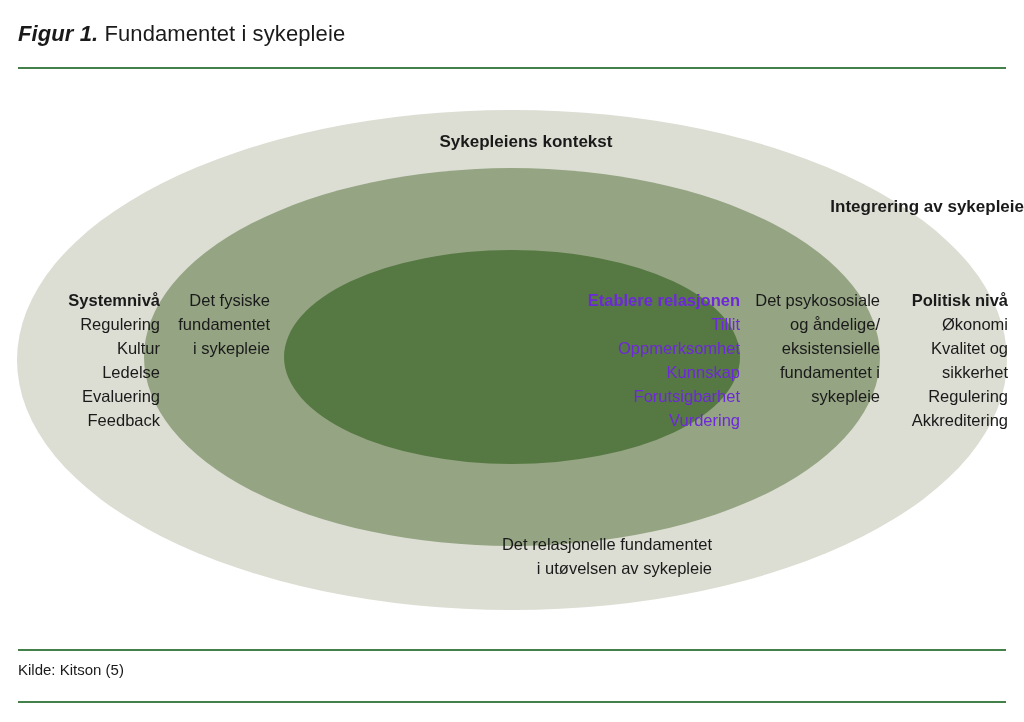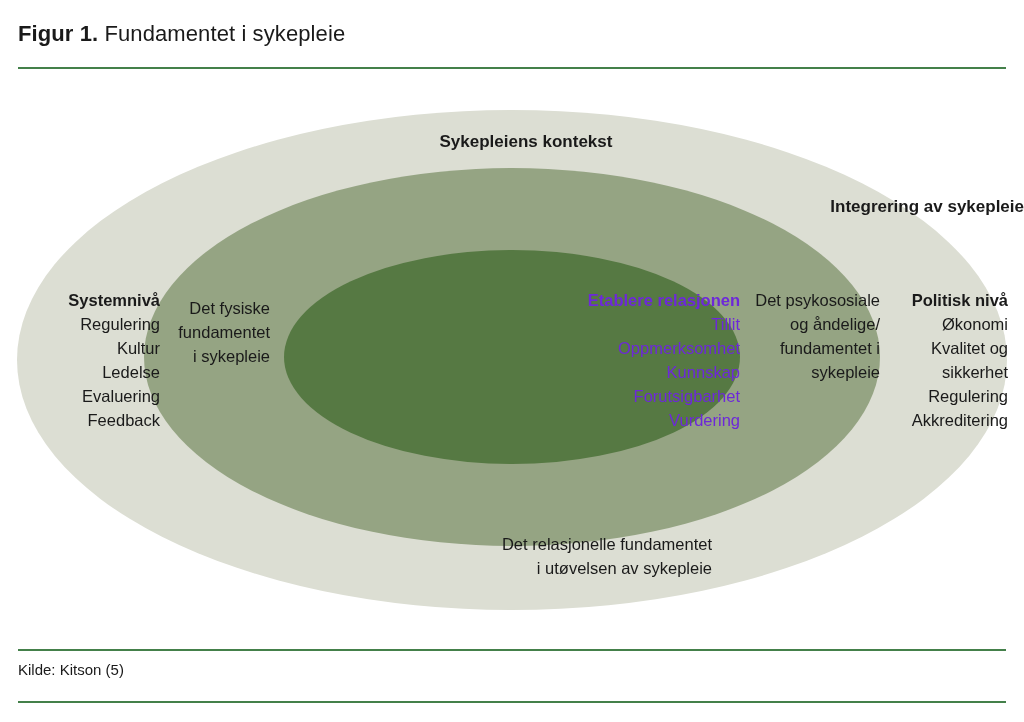--- a/index.html
+++ b/index.html
@@ -1,21 +1,21 @@
 <!DOCTYPE html>
 <html style="--outer: #dcded3; --middle: #95a483; --inner: #567943; --rule: #44804a;"><head>
 <meta charset="utf-8">
 <style>
   * { margin:0; padding:0; box-sizing:border-box; }
   html,body { background:#ffffff; }
   body { font-family:"Liberation Sans", sans-serif; color:#1a1a1a; }
   .page { position:relative; width:1024px; height:722px; background:#ffffff; overflow:hidden; }
 
   .fig-title { position:absolute; left:18px; top:21px; font-size:22px; letter-spacing:0.1px; }
-  .fig-title .bold { font-weight:bold; }
+  .fig-title .bold { font-weight:bold;font-style:italic; }
 
   .rule { position:absolute; left:18px; width:988px; background:var(--rule,#44804a); }
   .rule-top    { top:67px;  height:2px; }
   .rule-mid    { top:649px; height:1.5px; }
   .rule-bottom { top:701px; height:2px; }
 
   .ellipse { position:absolute; border-radius:50%; }
   .ellipse-outer  { left:17px;  top:110px; width:990px; height:500px; background:var(--outer,#dcded3); }
   .ellipse-middle { left:144px; top:168px; width:736px; height:378px; background:var(--middle,#95a483); }
   .ellipse-inner  { left:284px; top:250px; width:456px; height:214px; background:var(--inner,#567943); }
@@ -23,21 +23,21 @@
   .ring-label { position:absolute; left:0; width:1024px; text-align:center;
                 font-weight:bold; font-size:17px;padding-left:28px; }
   .outer-label  { top:132px; }
   .middle-label { top:197px;text-align:right; }
 
   .block { position:absolute; font-size:16.5px; line-height:24px; text-align:right; }
   .block .b { font-weight:bold; }
 
   .inner-block   { left:284px; top:288px; width:456px; color:#6d28d9; }
   .left-outer    { left:6px;   top:288px; width:154px; }
-  .left-middle   { left:146px; top:288px; width:124px;margin-top:8px; }
+  .left-middle   { left:146px; top:288px; width:124px; }
   .right-middle  { left:732px; top:288px; width:148px; }
   .right-outer   { left:870px; top:288px; width:138px; }
   .bottom-middle { left:312px; top:486px; width:400px;margin-top:46px; }
 
   .source { position:absolute; left:18px; top:661px; font-size:15px; }
 </style>
 </head>
 <body>
 
 <div class="page">
@@ -77,20 +77,21 @@
 
     <div class="block left-middle">
       <div>Det fysiske</div>
       <div>fundamentet</div>
       <div>i sykepleie</div>
     </div>
 
     <div class="block right-middle">
       <div>Det psykososiale</div>
       <div>og åndelige/</div>
+      <div>eksistensielle</div>
       <div>fundamentet i</div>
       <div>sykepleie</div>
     </div>
 
     <div class="block right-outer">
       <div class="b">Politisk nivå</div>
       <div>Økonomi</div>
       <div>Kvalitet og</div>
       <div>sikkerhet</div>
       <div>Regulering</div>

